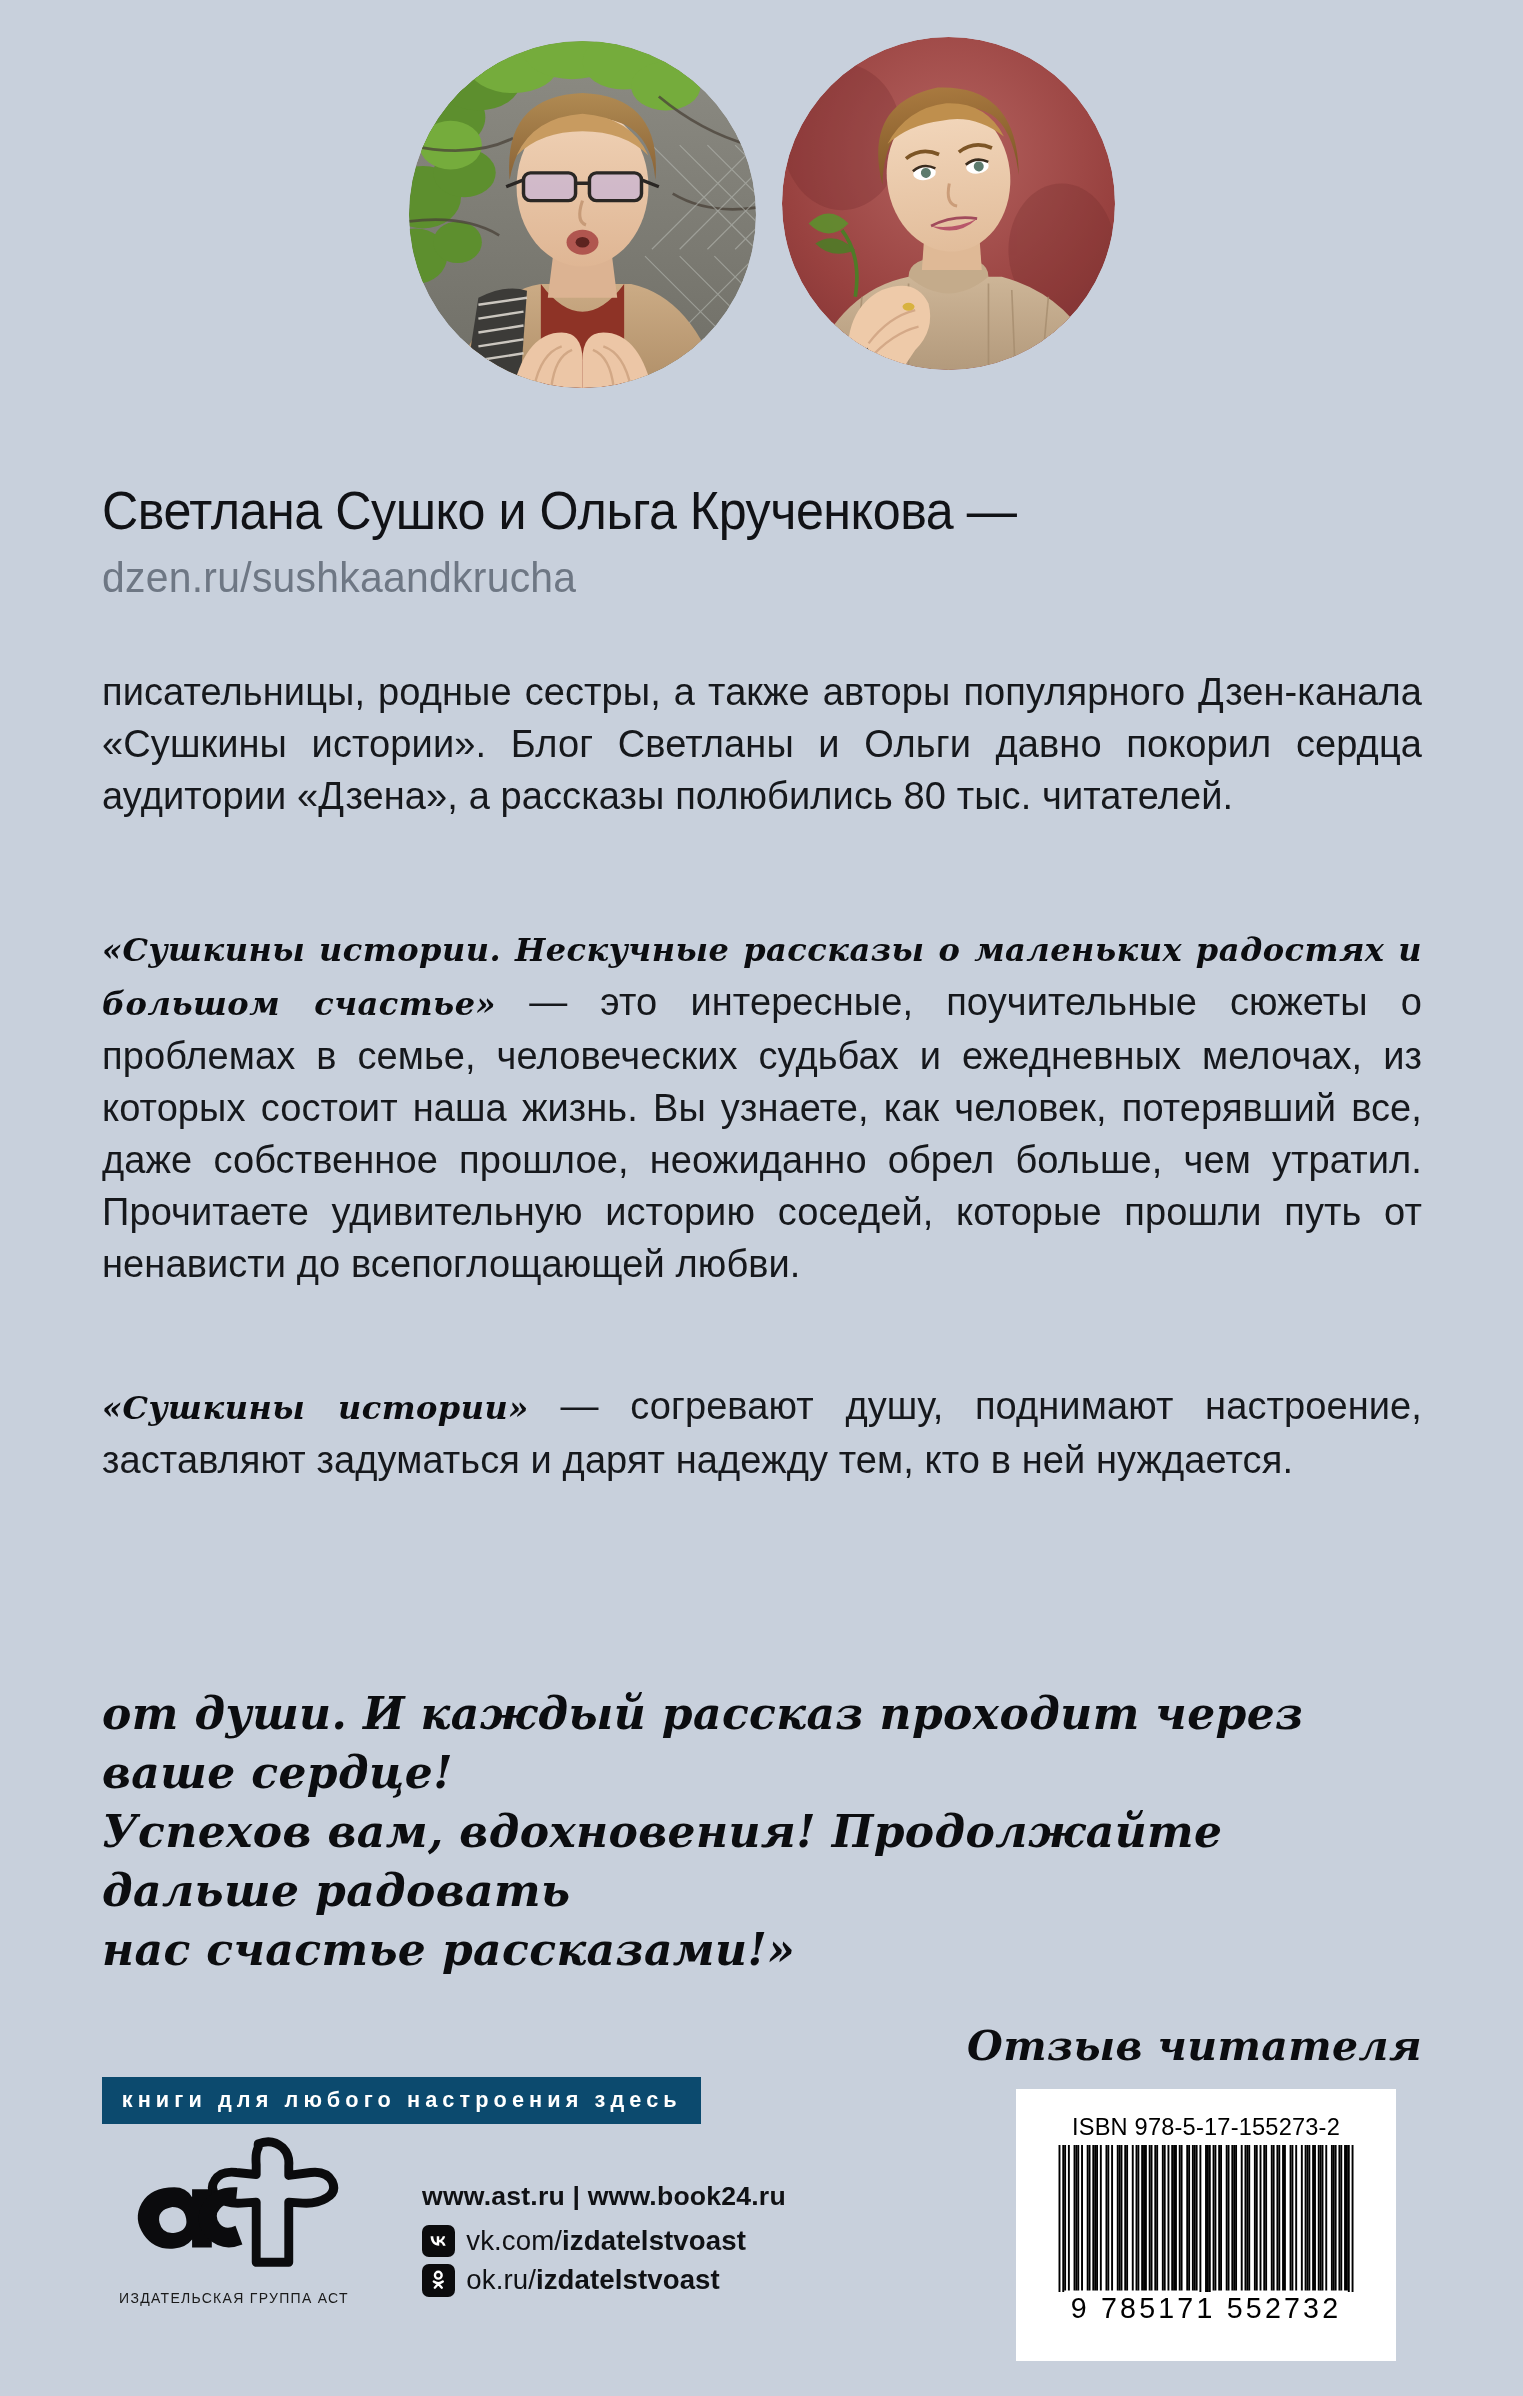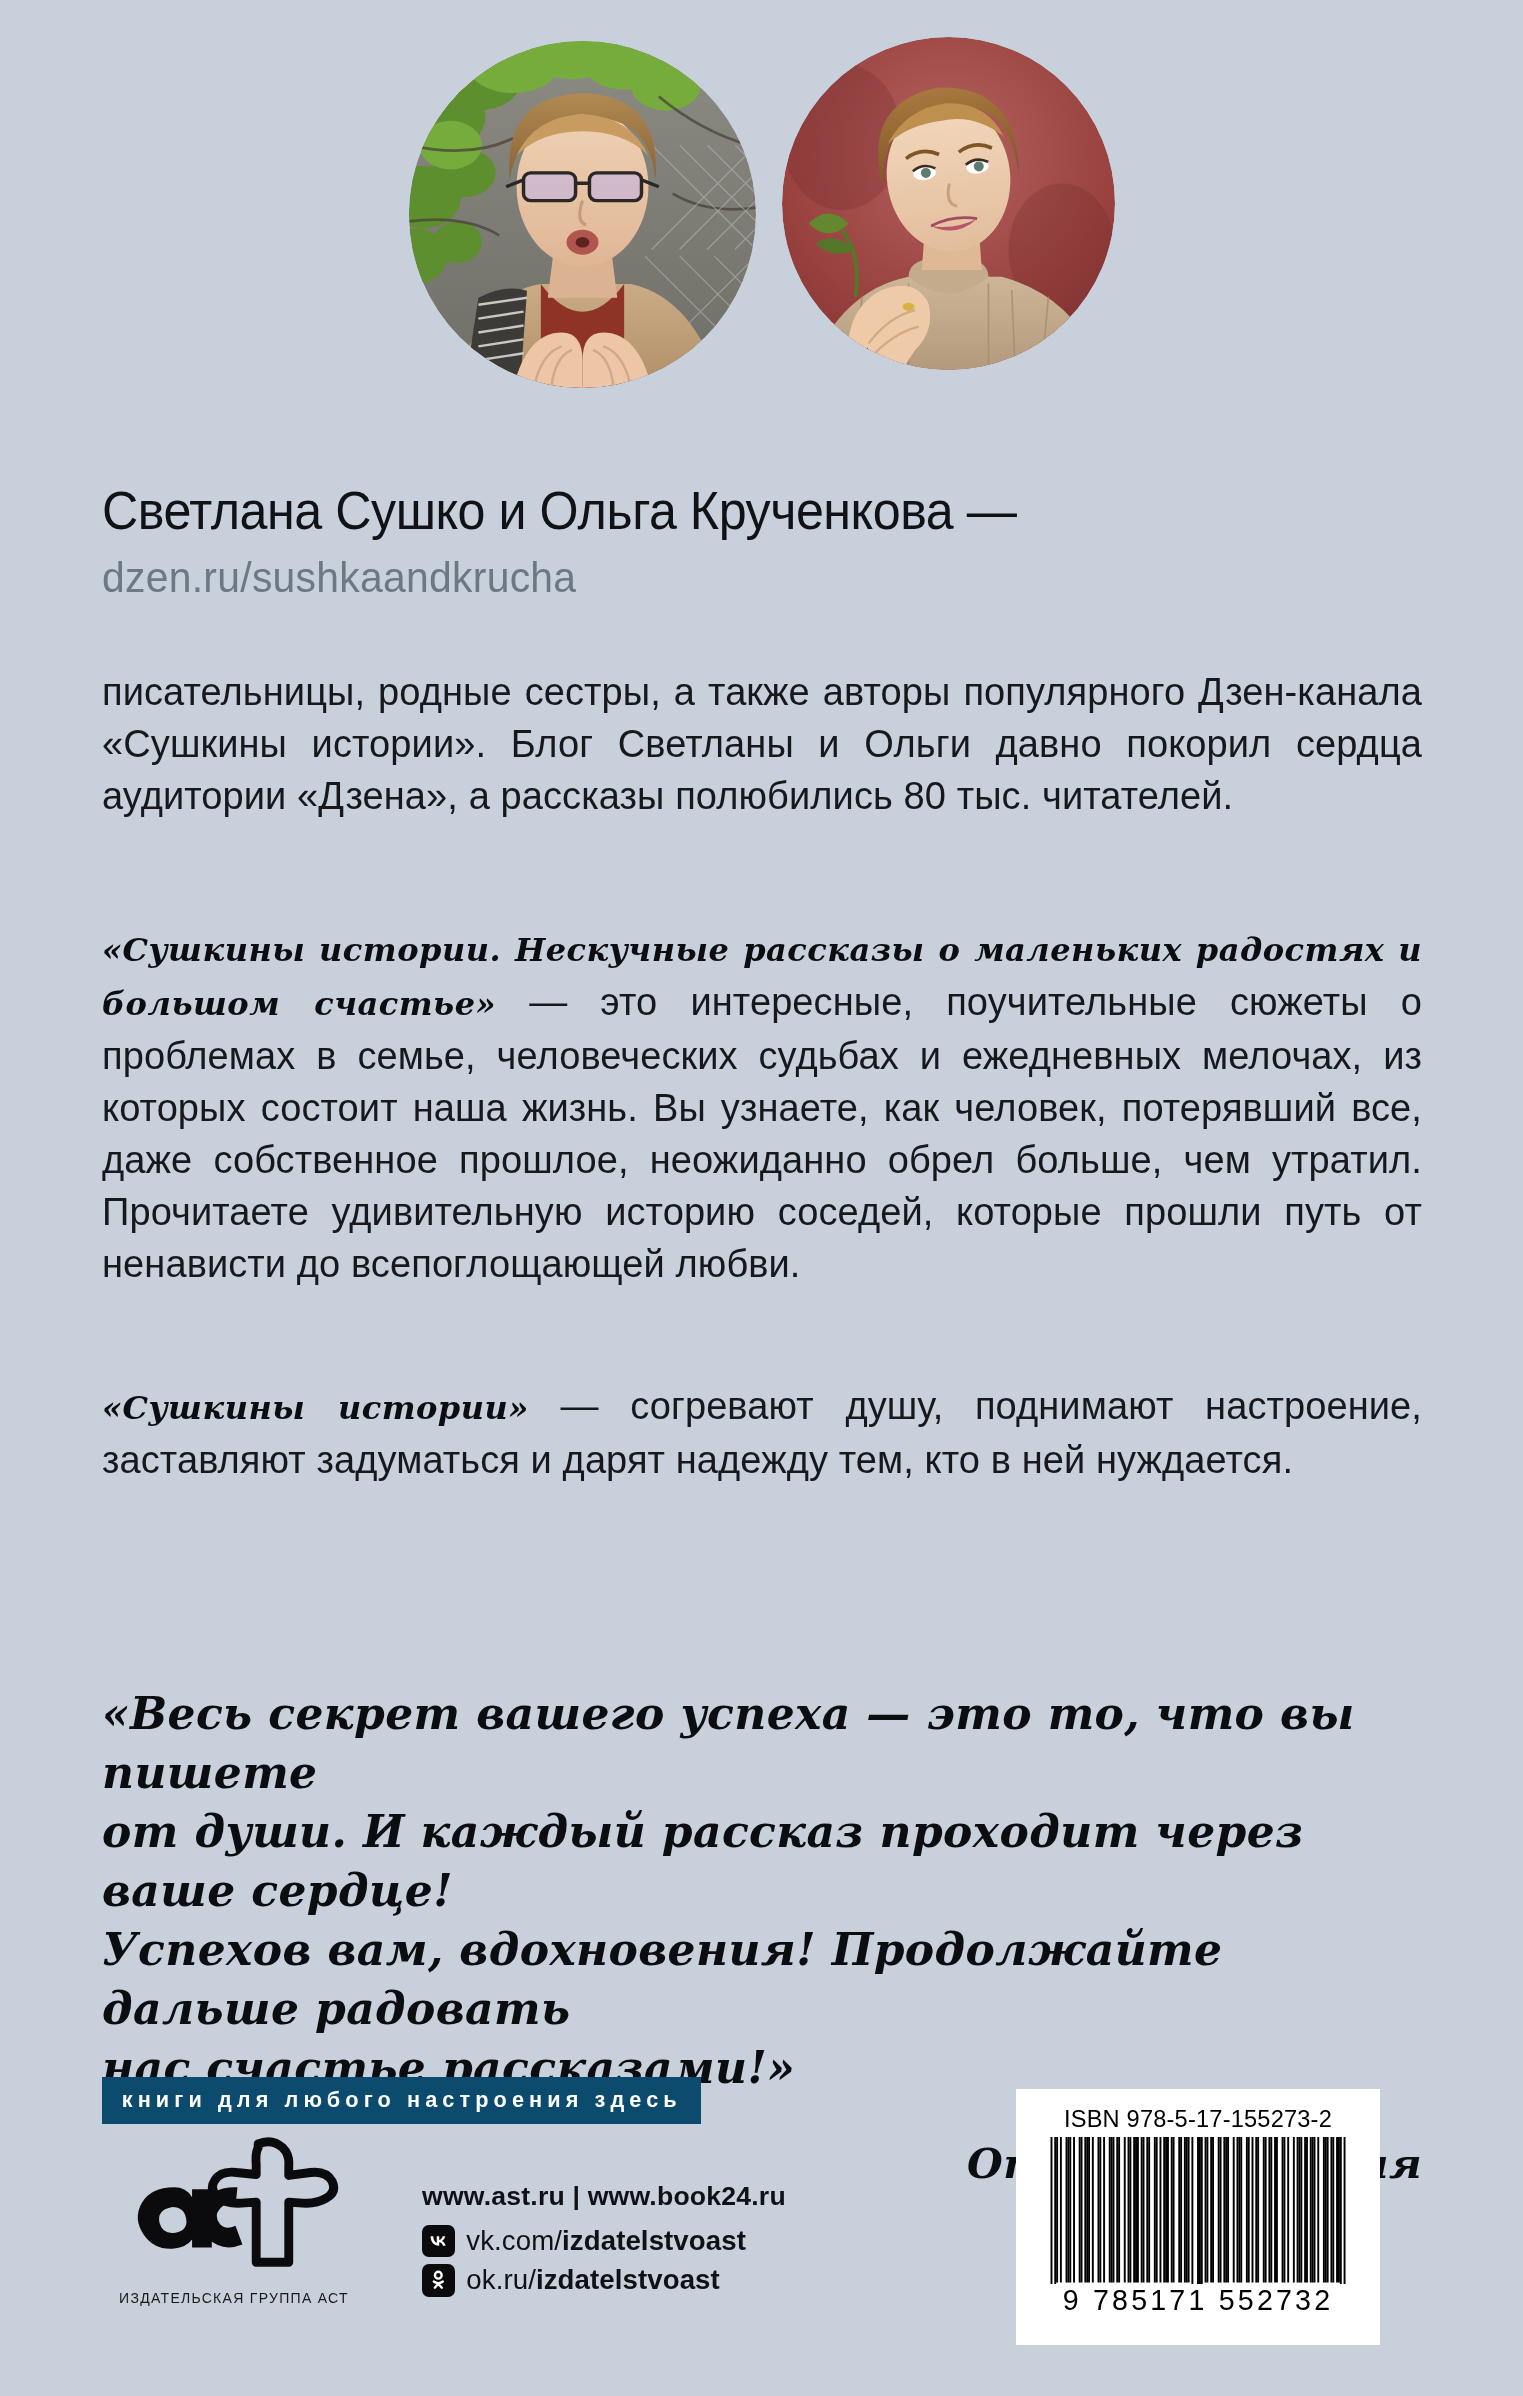--- a/index.html
+++ b/index.html
@@ -201,21 +201,21 @@
   .social-text b { font-weight: 700; }
 
   
   .barcode-box {
     position: absolute;
     left: 1016px;
     top: 2089px;
     width: 348px;
     height: 240px;
     background: #ffffff;
-    padding: 8px;
+    padding: 16px;
   }
   .isbn-text {
     font-family: "Liberation Sans", sans-serif;
     font-size: 23.6px;
     color: #000;
     text-align: center;
     padding-top: 8.9px;
     letter-spacing: 0.2px;
   }
   .bars { display: block; margin: 3.9px auto 0 auto; }
@@ -430,21 +430,20 @@
 
   <div class="copy" id="desc-block">
     <p><span class="script">«Сушкины истории. Нескучные рассказы о маленьких радостях и большом счастье»</span><span> — это интересные, поучительные сюжеты о проблемах в семье, человеческих судьбах и ежедневных мелочах, из которых состоит наша жизнь. Вы узнаете, как человек, потерявший все, даже собственное прошлое, неожиданно обрел больше, чем утратил. Прочитаете удивительную историю соседей, которые прошли путь от ненависти до всепоглощающей любви.</span></p>
   </div>
 
   <div class="copy" id="warm-block">
     <p><span class="script">«Сушкины истории»</span><span> — согревают душу, поднимают настроение, заставляют задуматься и дарят надежду тем, кто в ней нуждается.</span></p>
   </div>
 
   <div class="quote-block">
-    <div class="quote-line">«Весь секрет вашего успеха — это то, что вы пишете</div>
     <div class="quote-line">от души. И каждый рассказ проходит через ваше сердце!</div>
     <div class="quote-line">Успехов вам, вдохновения! Продолжайте дальше радовать</div>
     <div class="quote-line">нас счастье рассказами!»</div>
     <div class="quote-attr">Отзыв читателя</div>
   </div>
 
   <div class="tagline-bar">книги для любого настроения здесь</div>
 
   <div class="logo-area">
     <svg class="logo-mark" viewBox="0 0 230 148" aria-hidden="true">

